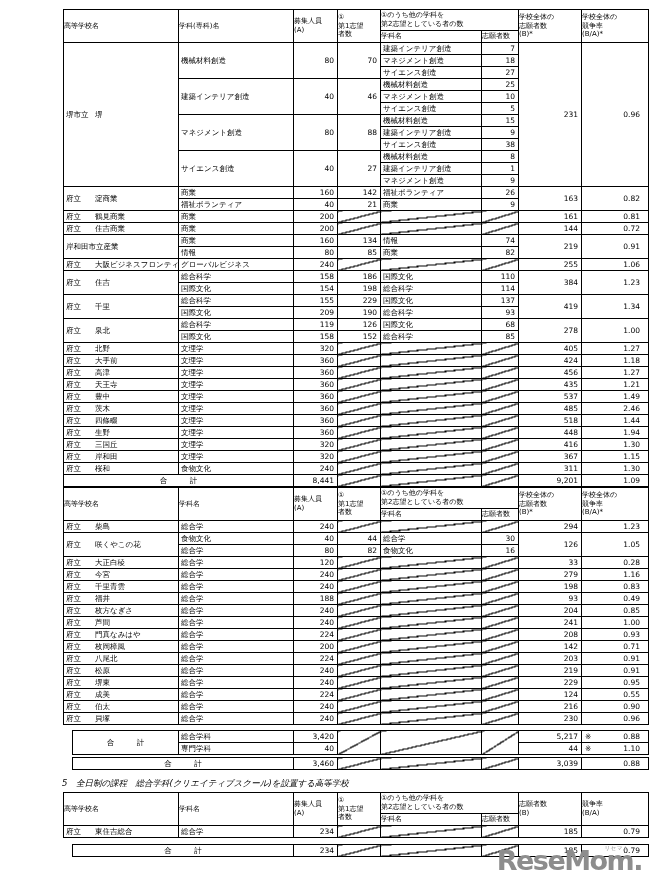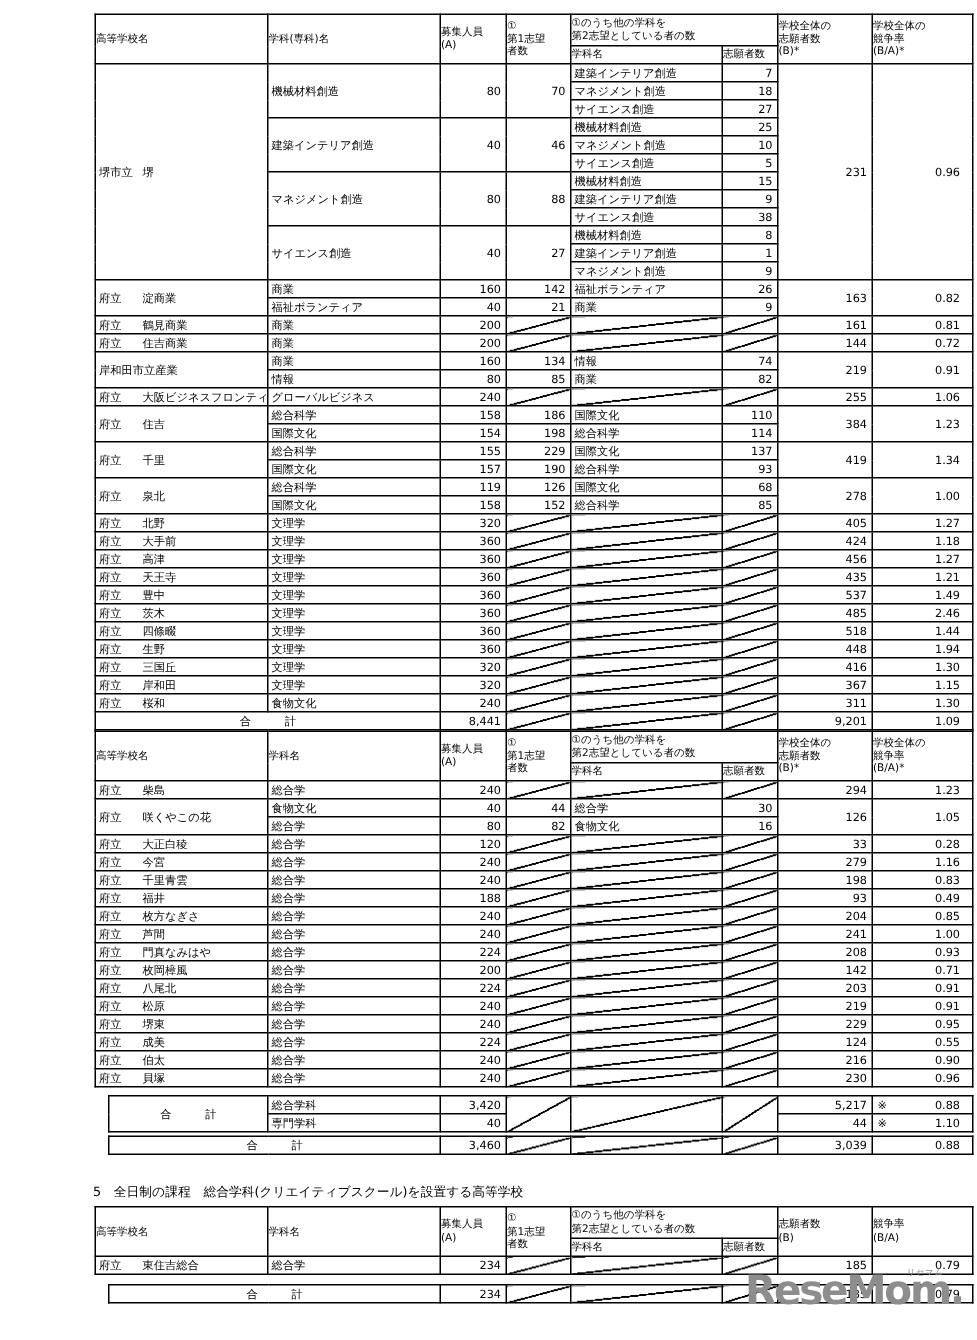--- a/index.html
+++ b/index.html
@@ -28,21 +28,21 @@
   td.diag{
     background-image:linear-gradient(to bottom right,
       transparent calc(50% - 0.6px), #000 calc(50% - 0.6px),
       #000 calc(50% + 0.6px), transparent calc(50% + 0.6px));
   }
   .pref{display:inline-block;min-width:29px;}
   .mark{position:absolute;left:3px;top:0;line-height:11px;}
   .sec-title{
     font-size:8.5px;line-height:11px;white-space:pre;margin:11px 0 3px -1px;
   }
-  #sec5-title{margin-top:20px;}
+  #sec5-title{margin-top:8px;font-style:italic;}
   .totals-wrap{margin-top:5px;}
   .totals-wrap + .totals-wrap{margin-top:2px;}
   #t3-totals{margin-top:6px;}
   .logo{position:absolute;top:845px;right:9px;}
   .logo-text{
     font-size:27px;font-weight:bold;color:#8d8d8d;letter-spacing:-1.5px;
     font-family:"DejaVu Sans","Liberation Sans",sans-serif;
   }
   .logo-ruby{position:absolute;top:0px;right:13px;font-size:5.5px;color:#8d8d8d;letter-spacing:0.5px;}
 </style>
@@ -235,21 +235,21 @@
             <td>総合科学</td>
             <td class="a-r">155</td>
             <td class="a-r">229</td>
             <td>国際文化</td>
             <td class="a-r">137</td>
             <td rowspan="2" class="a-r">419</td>
             <td rowspan="2" class="a-r ratio-pad">1.34</td>
           </tr>
           <tr>
             <td>国際文化</td>
-            <td class="a-r">157</td>
+            <td class="a-r">209</td>
             <td class="a-r">190</td>
             <td>総合科学</td>
             <td class="a-r">93</td>
           </tr>
           <tr>
             <td rowspan="2"><span class="pref">府立</span>泉北</td>
             <td>総合科学</td>
             <td class="a-r">119</td>
             <td class="a-r">126</td>
             <td>国際文化</td>

